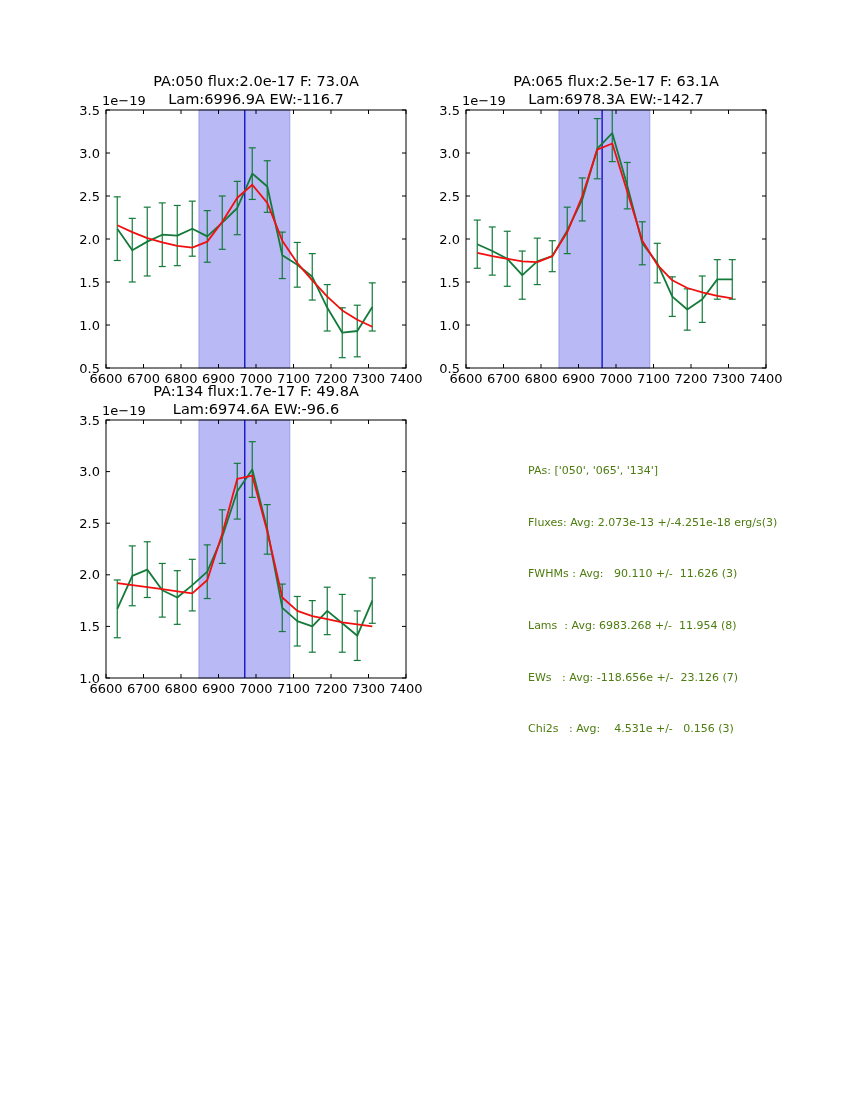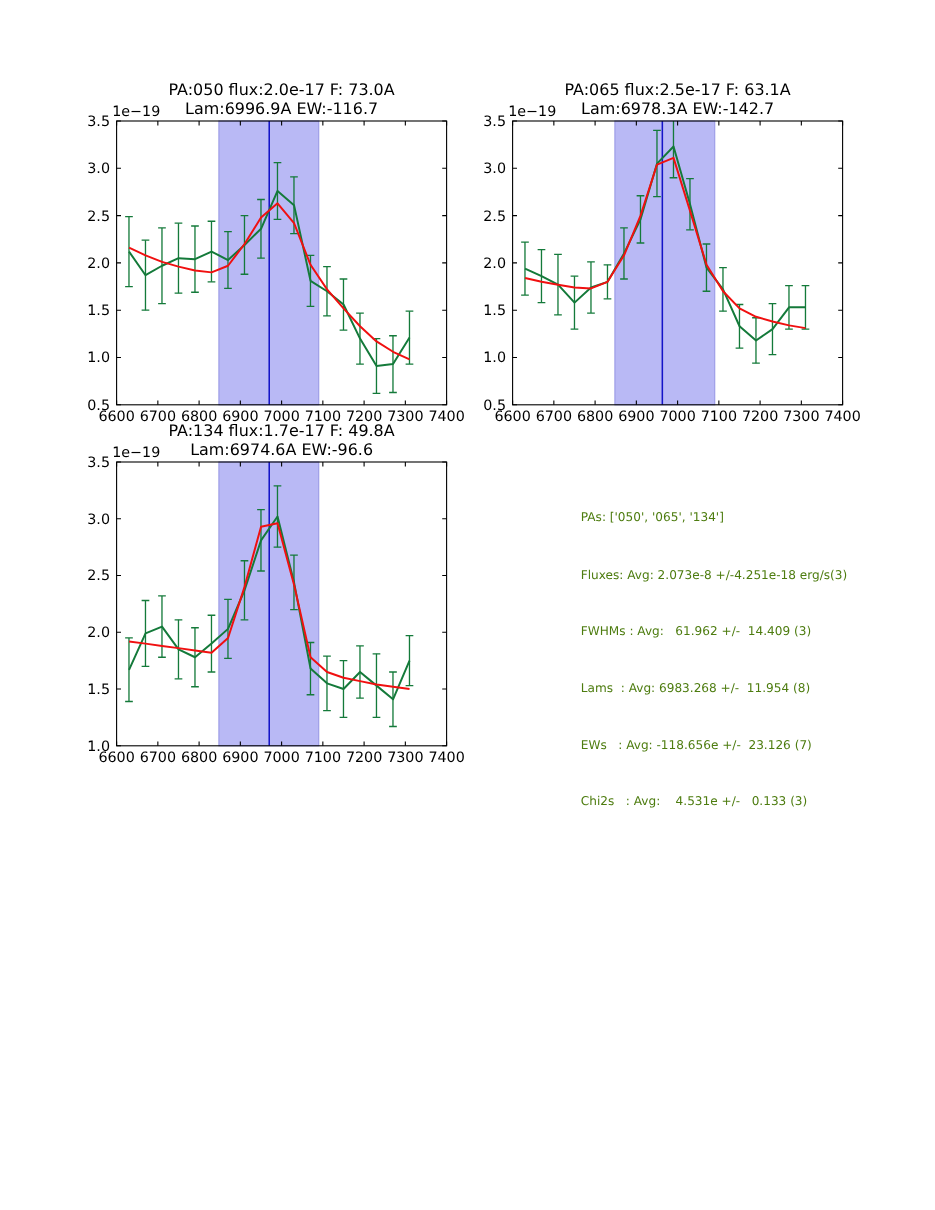--- a/index.html
+++ b/index.html
@@ -384,19 +384,19 @@
       <line x1="60" x2="64" y1="50" y2="50" stroke="#000000"></line>
       <line x1="360" x2="356" y1="50" y2="50" stroke="#000000"></line>
       <text x="54" y="54.5" text-anchor="end" class="tick">3.5</text>
       <text x="210" y="26" text-anchor="middle" class="title">PA:134 flux:1.7e-17 F: 49.8A</text>
       <text x="210" y="44" text-anchor="middle" class="title">Lam:6974.6A EW:-96.6</text>
       <text x="56" y="45" text-anchor="start" class="offset">1e−19</text>
     </svg>
 
   <div class="panel">
     <div class="panel-line">PAs: ['050', '065', '134']</div>
-    <div class="panel-line">Fluxes: Avg: 2.073e-8 +/-4.251e-18 erg/s(3)</div>
-    <div class="panel-line">FWHMs : Avg:   61.962 +/-  14.409 (3)</div>
+    <div class="panel-line">Fluxes: Avg: 2.073e-13 +/-4.251e-18 erg/s(3)</div>
+    <div class="panel-line">FWHMs : Avg:   90.110 +/-  11.626 (3)</div>
     <div class="panel-line">Lams  : Avg: 6983.268 +/-  11.954 (8)</div>
     <div class="panel-line">EWs   : Avg: -118.656e +/-  23.126 (7)</div>
-    <div class="panel-line">Chi2s   : Avg:    4.531e +/-   0.133 (3)</div>
+    <div class="panel-line">Chi2s   : Avg:    4.531e +/-   0.156 (3)</div>
   </div>
 </div>
 
 </body></html>

